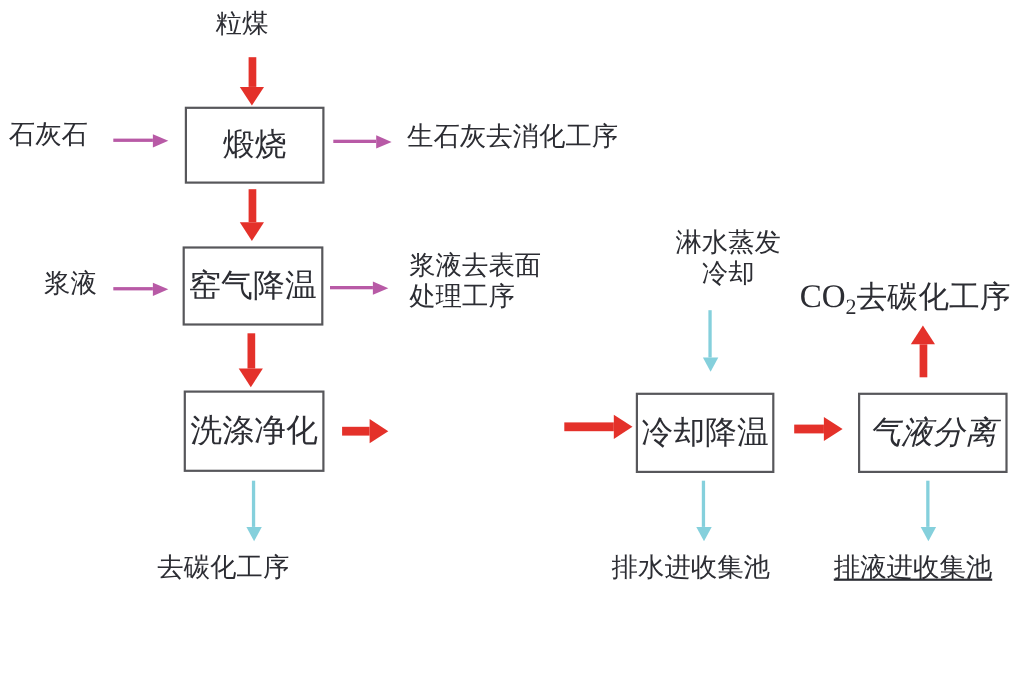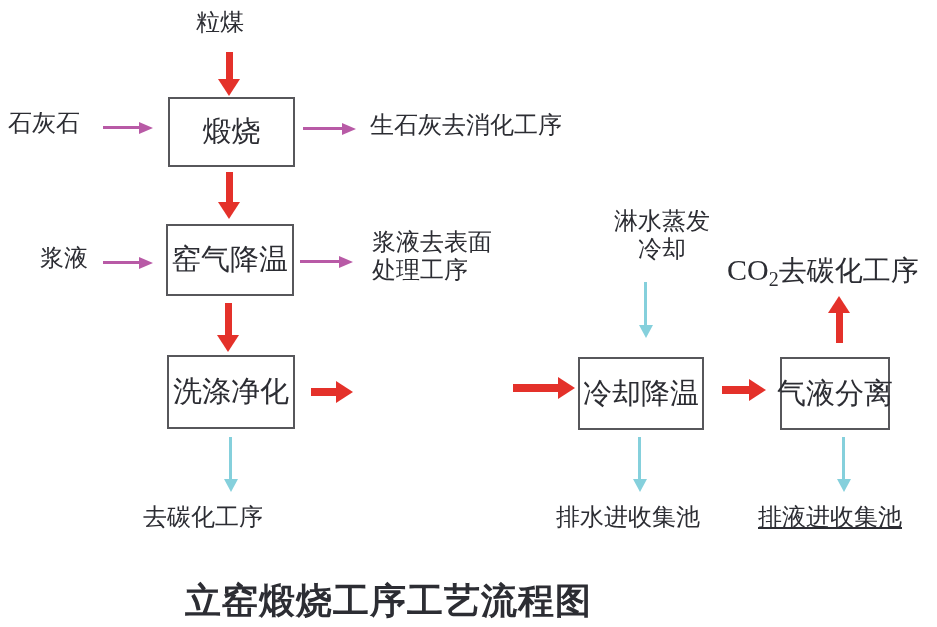--- a/index.html
+++ b/index.html
@@ -74,21 +74,21 @@
   <div class="label" style="left:727px;top:253px;font-size:30px;"><span>CO</span><span class="sub">2</span><span style="font-size:28px;">去碳化工序</span></div>
 
   <div class="label" style="left:143px;top:504px;">去碳化工序</div>
   <div class="label" style="left:556px;top:504px;">排水进收集池</div>
   <div class="label" style="left:758px;top:504px;text-decoration:underline;">排液进收集池</div>
 
   <div class="box" style="left:168px;top:97px;width:127px;height:70px;">煅烧</div>
   <div class="box" style="left:166px;top:224px;width:128px;height:72px;">窑气降温</div>
   <div class="box" style="left:167px;top:355px;width:128px;height:74px;">洗涤净化</div>
   <div class="box" style="left:578px;top:357px;width:126px;height:73px;">冷却降温</div>
-  <div class="box" style="left:780px;top:357px;width:110px;height:73px;">气液分离</div>
+  <div class="box" style="left:780px;top:357px;width:136px;height:73px;font-style:italic;">气液分离</div>
 
   <div class="arr-down-red" style="left:218px;top:52px;">
     <div class="shaft" style="height:27px;"></div>
     <div class="head"></div>
   </div>
   <div class="arr-down-red" style="left:218px;top:172px;">
     <div class="shaft" style="height:30px;"></div>
     <div class="head"></div>
   </div>
   <div class="arr-down-red" style="left:217px;top:303px;">
@@ -139,15 +139,14 @@
   </div>
   <div class="arr-down-cyan" style="left:632px;top:437px;">
     <div class="shaft" style="height:42px;"></div>
     <div class="head"></div>
   </div>
   <div class="arr-down-cyan" style="left:836px;top:437px;">
     <div class="shaft" style="height:42px;"></div>
     <div class="head"></div>
   </div>
 
-  <div class="title" style="left:185px;top:577px;">立窑煅烧工序工艺流程图</div>
 
 </div>
 
 </body></html>

